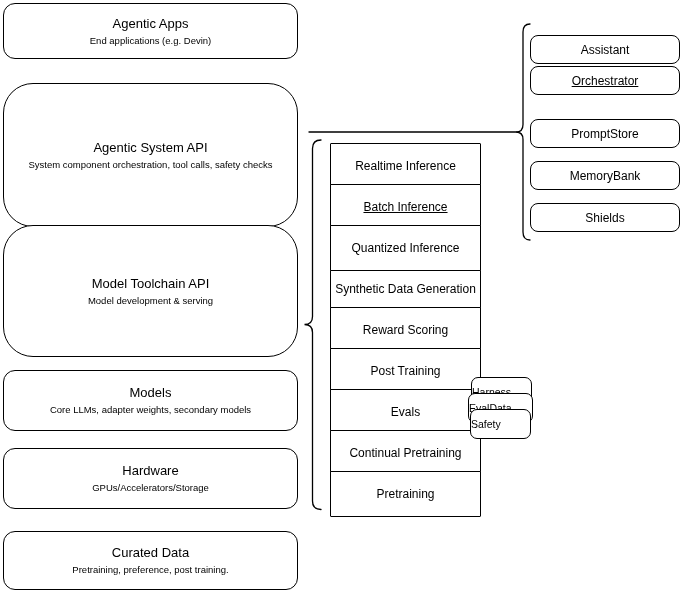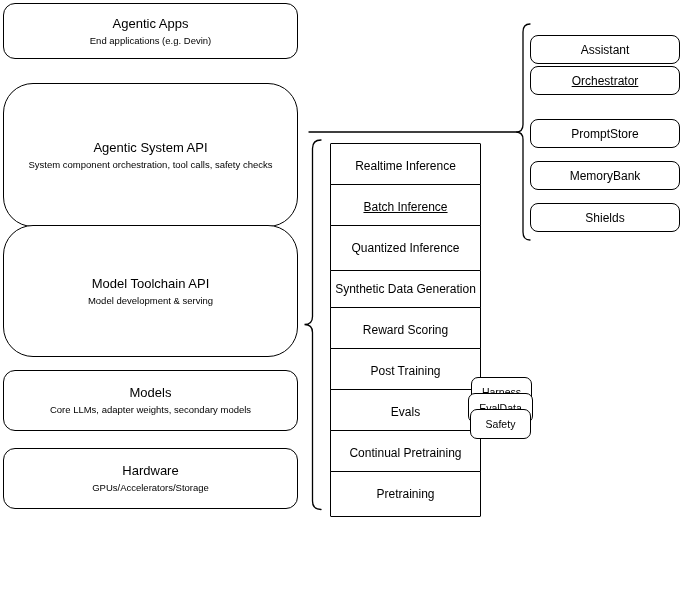--- a/index.html
+++ b/index.html
@@ -22,21 +22,21 @@
     left:330px; width:151px; height:46px; border-radius:1px;
     font-size:12px; white-space:nowrap;
   }
   .rnode {
     left:530px; width:150px; height:29px; border-radius:8px;
     font-size:12px; white-space:nowrap;
   }
   .pill {
     position:absolute; box-sizing:border-box; background:#ffffff;
     border:1.3px solid #000000; border-radius:7px; height:30px;
-    display:flex; align-items:center; justify-content:center;
+    display:flex; align-items:center; 
     font-size:10.5px; line-height:12px; white-space:nowrap; z-index:3;
   }
   .node, .rnode { z-index:2; }
 </style>
 </head>
 <body>
 
 <div class="canvas">
 
   <svg class="connectors" width="682" height="591" viewBox="0 0 682 591">
@@ -63,20 +63,24 @@
   <div class="box lbox r12" style="top:370px;height:61px;">
     <div class="title">Models</div>
     <div class="subtitle">Core LLMs, adapter weights, secondary models</div>
   </div>
 
   <div class="box lbox r12" style="top:448px;height:61px;">
     <div class="title">Hardware</div>
     <div class="subtitle">GPUs/Accelerators/Storage</div>
   </div>
 
+  <div class="box lbox r12" style="top:531px;height:59px;">
+    <div class="title">Curated Data</div>
+    <div class="subtitle">Pretraining, preference, post training.</div>
+  </div>
 
   <div class="box node" style="top:143px;">
       <span>Realtime Inference</span>
     </div>
   <div class="box node" style="top:184px;text-decoration:underline;">
       <span>Batch Inference</span>
     </div>
   <div class="box node" style="top:266px;">
       <span>Synthetic Data Generation</span>
     </div>

